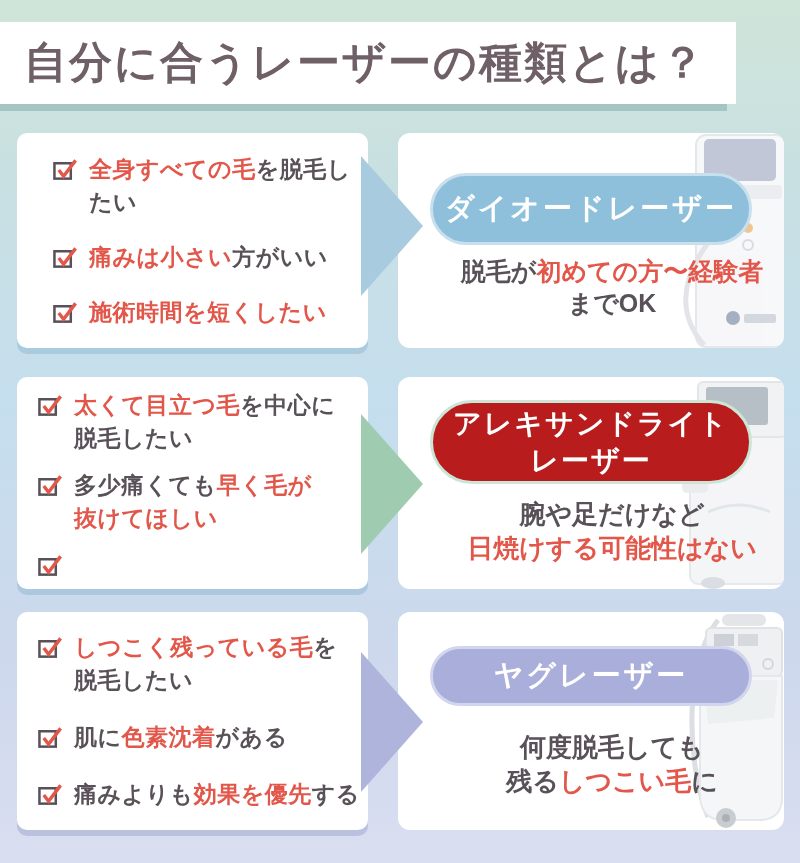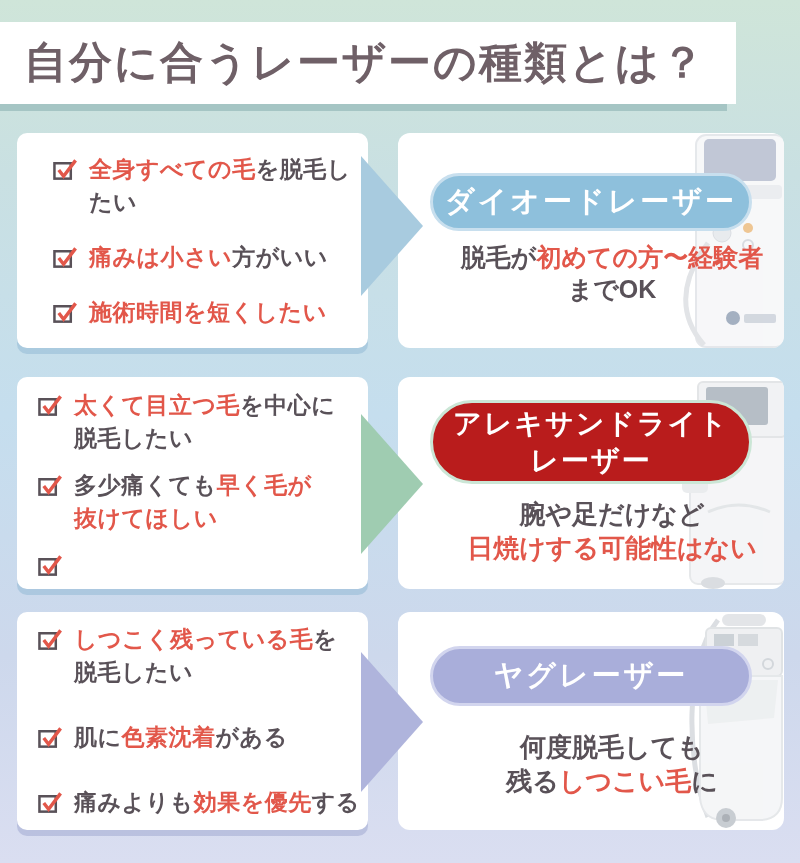--- a/index.html
+++ b/index.html
@@ -21,21 +21,21 @@
   .r2{top:377px;height:212px;}
   .r3{top:612px;height:218px;}
 
   .card{position:absolute;left:17px;top:0;bottom:0;width:351px;background:#ffffff;border-radius:10px;
     box-shadow:0 6px 0 rgba(148,185,214,.55);
     display:flex;flex-direction:column;justify-content:center;
     padding:0 6px 0 20px;box-sizing:border-box;z-index:2;}
   .r3 .card{box-shadow:0 6px 0 rgba(163,170,210,.55);}
   .r1 .card{gap:22px;padding-left:35px;}
   .r2 .card{gap:14px;}
-  .r3 .card{gap:32px;}
+  .r3 .card{gap:24px;}
 
   .check-item{display:flex;align-items:flex-start;}
   .cb{width:27px;height:25px;flex:none;margin:4px 10px 0 0;}
   .check-text{font-size:23px;font-weight:700;line-height:33px;letter-spacing:.5px;}
   .red{color:var(--highlight-red);}
   .dark{color:var(--text-dark);}
 
   .arrow{position:absolute;left:361px;width:0;height:0;z-index:3;
     border-top:70px solid transparent;border-bottom:70px solid transparent;
     border-left:62px solid #999;}
@@ -43,21 +43,21 @@
   .r2 .arrow{top:37px;}
   .r3 .arrow{top:40px;}
 
   .panel{position:absolute;left:398px;right:16px;top:0;bottom:0;background:#ffffff;
     border-radius:12px;overflow:hidden;z-index:1;}
   .machine{position:absolute;right:-4px;top:0;opacity:.72;}
 
   .pill{position:relative;margin:0 auto;width:322px;border-radius:999px;border:3px solid;
     color:#ffffff;font-weight:800;text-align:center;letter-spacing:3px;
     display:flex;flex-direction:column;justify-content:center;box-sizing:border-box;z-index:2;}
-  .r1 .pill{margin-top:40px;height:58px;font-size:29px;justify-content:center;}
+  .r1 .pill{margin-top:40px;height:72px;font-size:29px;justify-content:center;}
   .r2 .pill{margin-top:23px;height:84px;font-size:28px;line-height:37px;letter-spacing:2px;}
   .r3 .pill{margin-top:34px;height:60px;font-size:29px;}
 
   .desc{position:relative;text-align:center;font-weight:800;margin-left:42px;z-index:2;}
   .r1 .desc{margin-top:10px;font-size:25px;line-height:32px;}
   .r2 .desc{margin-top:13px;font-size:26px;line-height:34px;}
   .r3 .desc{margin-top:24px;font-size:26px;line-height:34px;}
 </style>
 </head>
 <body>

